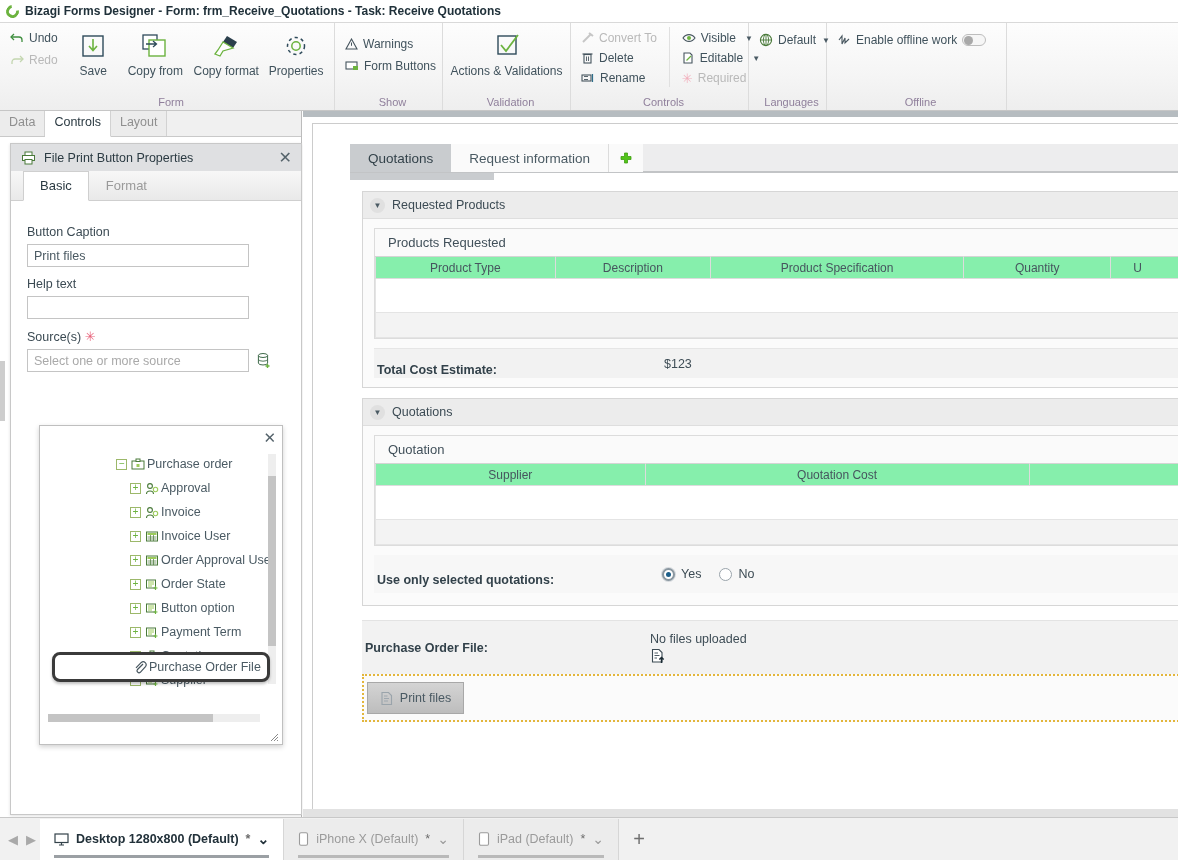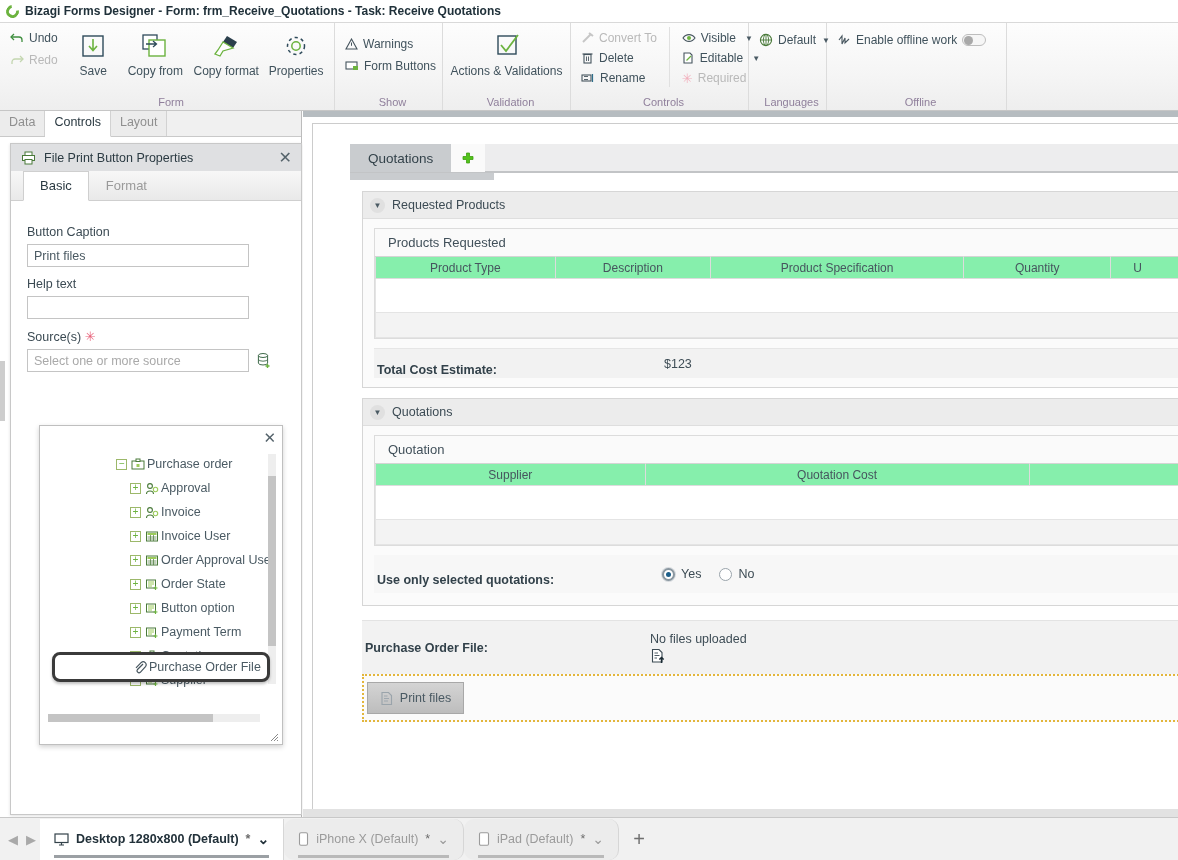--- a/index.html
+++ b/index.html
@@ -237,21 +237,21 @@
     background:#f1f1f1; border-top:1px solid #c8c8c8;
     display:flex; align-items:center; gap:0; padding-left:4px;
   }
   .navarrow { width:18px; text-align:center; color:#a9a9a9; font-size:13px; cursor:pointer; }
   .devtab {
     height:41px; display:flex; align-items:center; gap:7px;
     padding:0 14px; font-size:12.5px; cursor:default;
     border-right:1px solid #d6d6d6; position:relative;
   }
   .devtab.active { background:#ffffff; color:#22313a; font-weight:bold; }
-  .devtab.idle { background:#ececec; color:#9b9b9b;border-radius:10px; }
+  .devtab.idle { background:#ececec; color:#9b9b9b; }
   .devtab .uline { position:absolute; left:14px; right:14px; bottom:2px; height:3px; background:#b9b9b9; }
   .devtab.active .uline { background:#9ba0a4; }
   .devplus { width:40px; height:41px; display:flex; align-items:center; justify-content:center;
              font-size:20px; color:#6f6f6f; background:#f1f1f1; cursor:pointer; }
   .star { color:#6b6b6b; }
   svg { display:block; }
 </style>
 </head>
 <body>
 
@@ -649,20 +649,21 @@
   </div>
 
   <div class="canvas">
     <div class="canvas-top"></div>
 
     <div class="form-shell">
       <div class="form-inner">
 
         <div class="form-tabstrip">
           <div class="ftab active">Quotations</div>
+          <div class="ftab plain">Request information</div>
           <div class="ftab-plus">
             <svg width="12" height="12" viewBox="0 0 12 12">
               <path d="M4.5 1 H7.5 V4.5 H11 V7.5 H7.5 V11 H4.5 V7.5 H1 V4.5 H4.5 Z" fill="#52c41a" stroke="#3f9e12" stroke-width="0.8"></path>
             </svg>
           </div>
           <div class="ftab-rest"></div>
         </div>
         <div class="ftab-underline" style="width:144px;"></div>
 
         <div class="panel-box">

